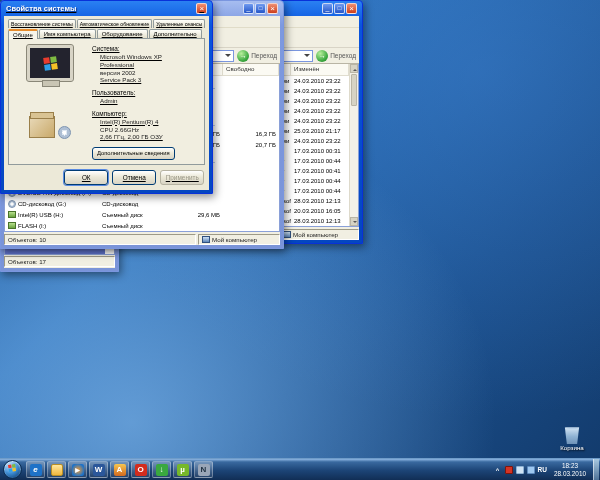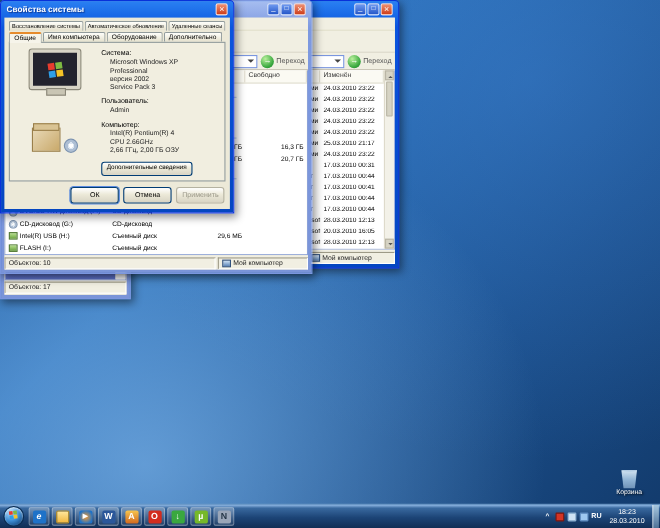--- a/index.html
+++ b/index.html
@@ -102,21 +102,21 @@
   .sspace{flex:1;}
   .statusbar{height:13px;flex:none;background:#f1efe2;display:flex;gap:2px;align-items:center;padding-top:1px;font-size:6.2px;color:#222;}
   .scell{border:1px solid;border-color:#9d9a87 #fff #fff #9d9a87;height:11px;display:flex;align-items:center;gap:2px;padding:0 3px;white-space:nowrap;overflow:hidden;}
   .grow{flex:1;}
   .zicon{width:8px;height:7px;background:linear-gradient(180deg,#cfe2f5,#5b84b8);border:1px solid #31517e;flex:none;}
 
   
   #win-leftback{left:0;top:207;width:219;height:238;z-index:10;}
   #win-mydocs{left:228;top:33;width:364;height:274;z-index:20;}
   #win-mycomp{left:100;top:170;width:296;height:276;z-index:30;}
-  #dlg-sysprops{left:8;top:8;width:208;height:229;z-index:40;}
+  #dlg-sysprops{left:8;top:8;width:208;height:229;z-index:40;text-decoration:underline;}
   .graybar{height:14px;flex:none;background:#f1efe2;border-bottom:1px solid #cfccbc;}
 
   
   .dlgchrome{flex:1;display:flex;flex-direction:column;background:#ece9d8;padding:3px 4px 4px;min-height:0;}
   .tabs{display:flex;gap:1px;flex:none;align-items:flex-end;}
   .tab{background:linear-gradient(#fefefa,#e4e0cc);border:1px solid #919b9c;border-bottom:none;border-radius:2px 2px 0 0;
     font-size:5.2px;padding:1px 2px;white-space:nowrap;color:#000;}
   .tabs2 .tab{font-size:6px;padding:1px 4px;}
   .tab.active{background:#f6f4ea;border-top:2px solid #e68b2c;position:relative;top:1px;z-index:2;}
   .tabpage{flex:1;border:1px solid #919b9c;background:#f1eee0;padding:6px 5px 4px;display:flex;flex-direction:column;gap:5px;min-height:0;}

